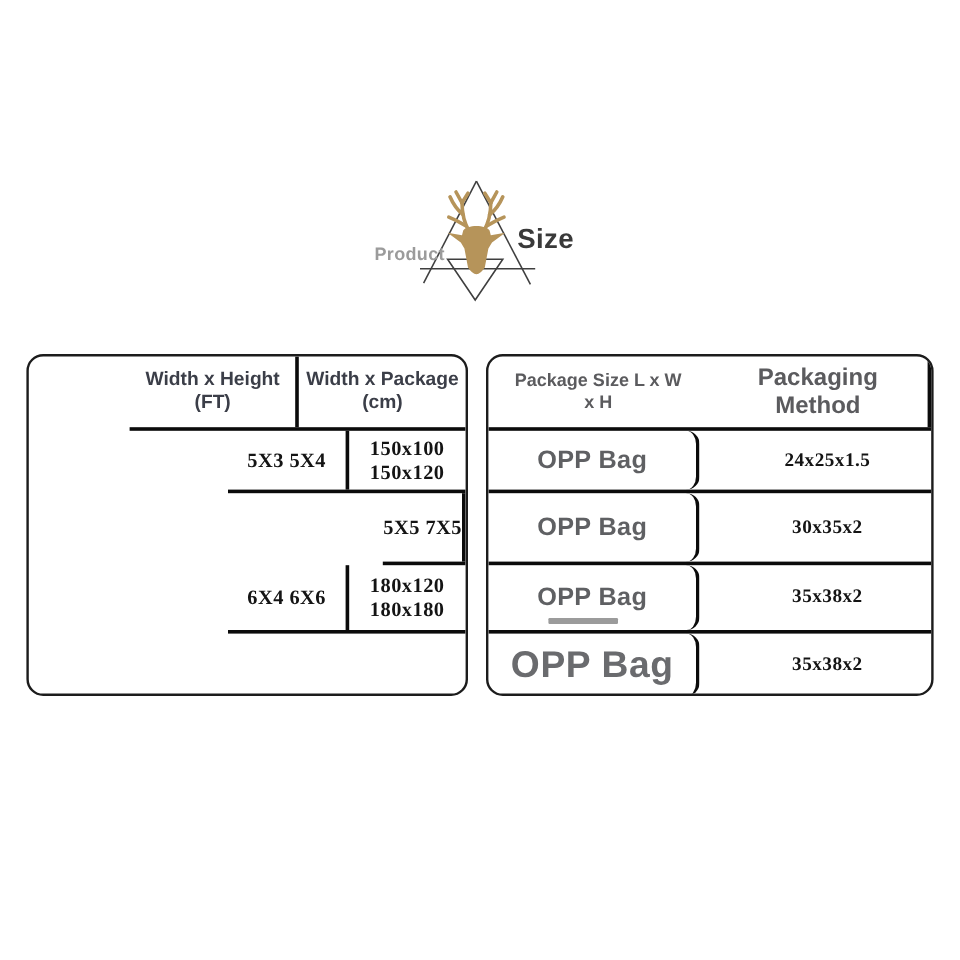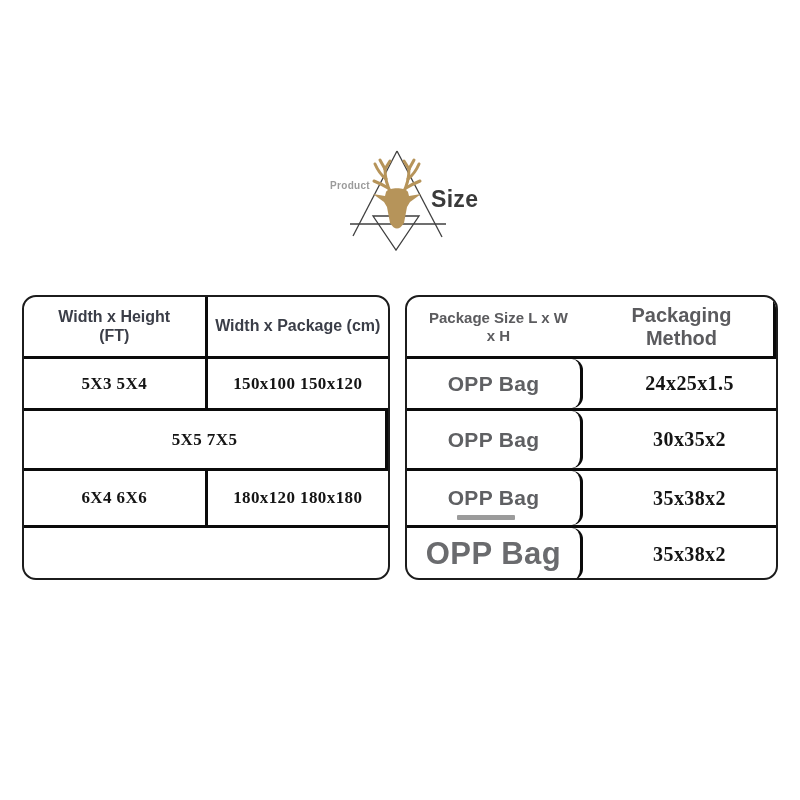--- a/index.html
+++ b/index.html
@@ -5,35 +5,35 @@
   html,body { margin:0; padding:0; }
   body {
     width:800px; height:800px; background:#ffffff; position:relative;
     font-family:"Liberation Sans", sans-serif; overflow:hidden;
   }
 
   
   .logo-wrap { position:absolute; left:0; top:0; width:800px; height:280px; }
   .logo-svg { position:absolute; left:340px; top:136px; }
   .logo-product {
-    position:absolute; left:312px; top:180px; width:58px; text-align:right;
-    font-size:10px; font-weight:bold; color:#9b9b9b; letter-spacing:.3px;
+    position:absolute; left:312px; top:204px; width:58px; text-align:right;
+    font-size:15px; font-weight:bold; color:#9b9b9b; letter-spacing:.3px;
   }
   .logo-size {
     position:absolute; left:431px; top:186px;
     font-size:23px; font-weight:bold; color:#3a3a3a; letter-spacing:.3px;
   }
 
   
   .tbl {
     position:absolute; top:295px; height:285px; background:#ffffff;
     border:2px solid #1c1c1c; border-radius:14px; box-sizing:border-box;
     display:flex; flex-direction:column; overflow:hidden;
   }
-  .tbl-left  { left:22px;  width:368px; }
+  .tbl-left  { left:22px;  width:368px;align-items:flex-end; }
   .tbl-right { left:405px; width:373px; }
 
   .trow { display:flex; flex:none; border-bottom:3px solid #0b0b0b; }
   .trow-header { height:59px; }
   .trow-1 { height:49px; }
   .trow-2 { height:57px; }
   .trow-3 { height:54px; }
   .trow-4 { height:52px; }
   .trow-strip { flex:1 1 auto; border-bottom:none; }
 
@@ -44,21 +44,21 @@
   .cell-first { border-right:3px solid #0b0b0b; }
 
   .hdr-dark  { color:#3b3e48; font-weight:bold; font-size:16px; line-height:1.18; }
   .hdr-gray-lg { color:#5b5b5e; font-weight:bold; font-size:20px; line-height:1.15; }
   .hdr-gray-sm { color:#5b5b5e; font-weight:bold; font-size:15px; line-height:1.2; }
 
   .serif-data {
     font-family:"Liberation Serif", serif; font-weight:bold;
     color:#141414; font-size:17px; letter-spacing:.4px;
   }
-  .serif-data-sm { font-size:20px;padding-left:20px; }
+  .serif-data-sm { font-size:16px;padding-left:20px; }
 
   .opp { color:#5f6063; font-weight:bold; font-size:21px; letter-spacing:.3px;border-radius:11px; }
   .opp-big { font-size:31px; color:#6a6b6e; letter-spacing:.5px; }
 
   .edit-artifact {
     position:absolute; left:457px; top:515px; width:58px; height:5px;
     background:#9b9b9b; z-index:3; border-radius:1px;
   }
 </style>
 </head>

